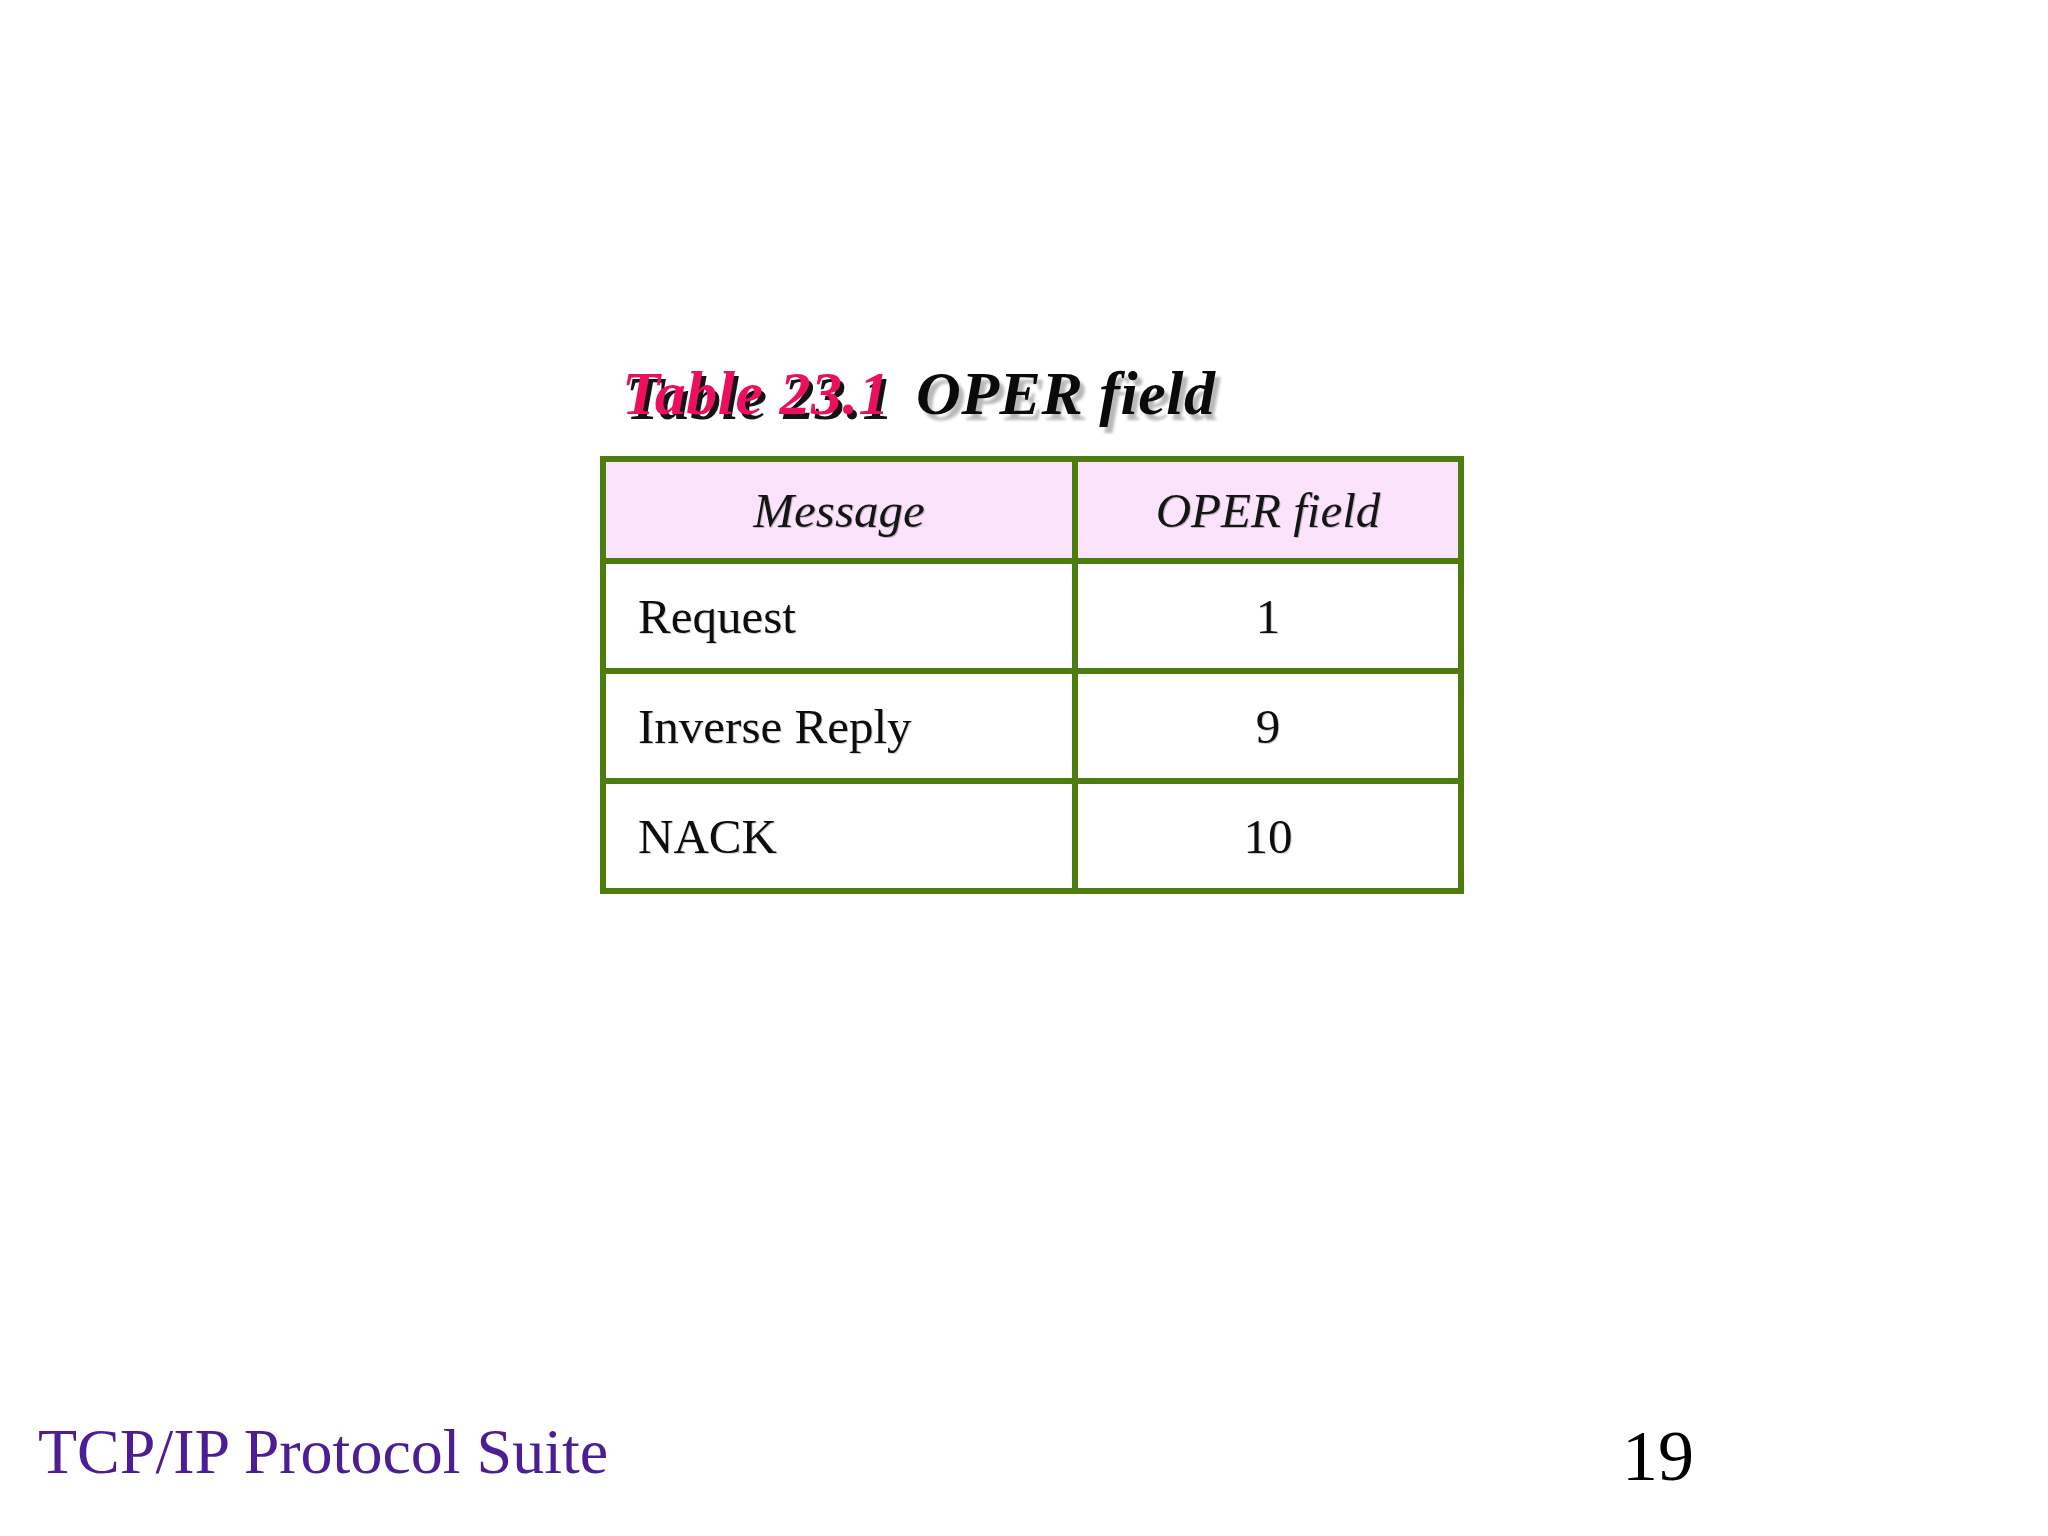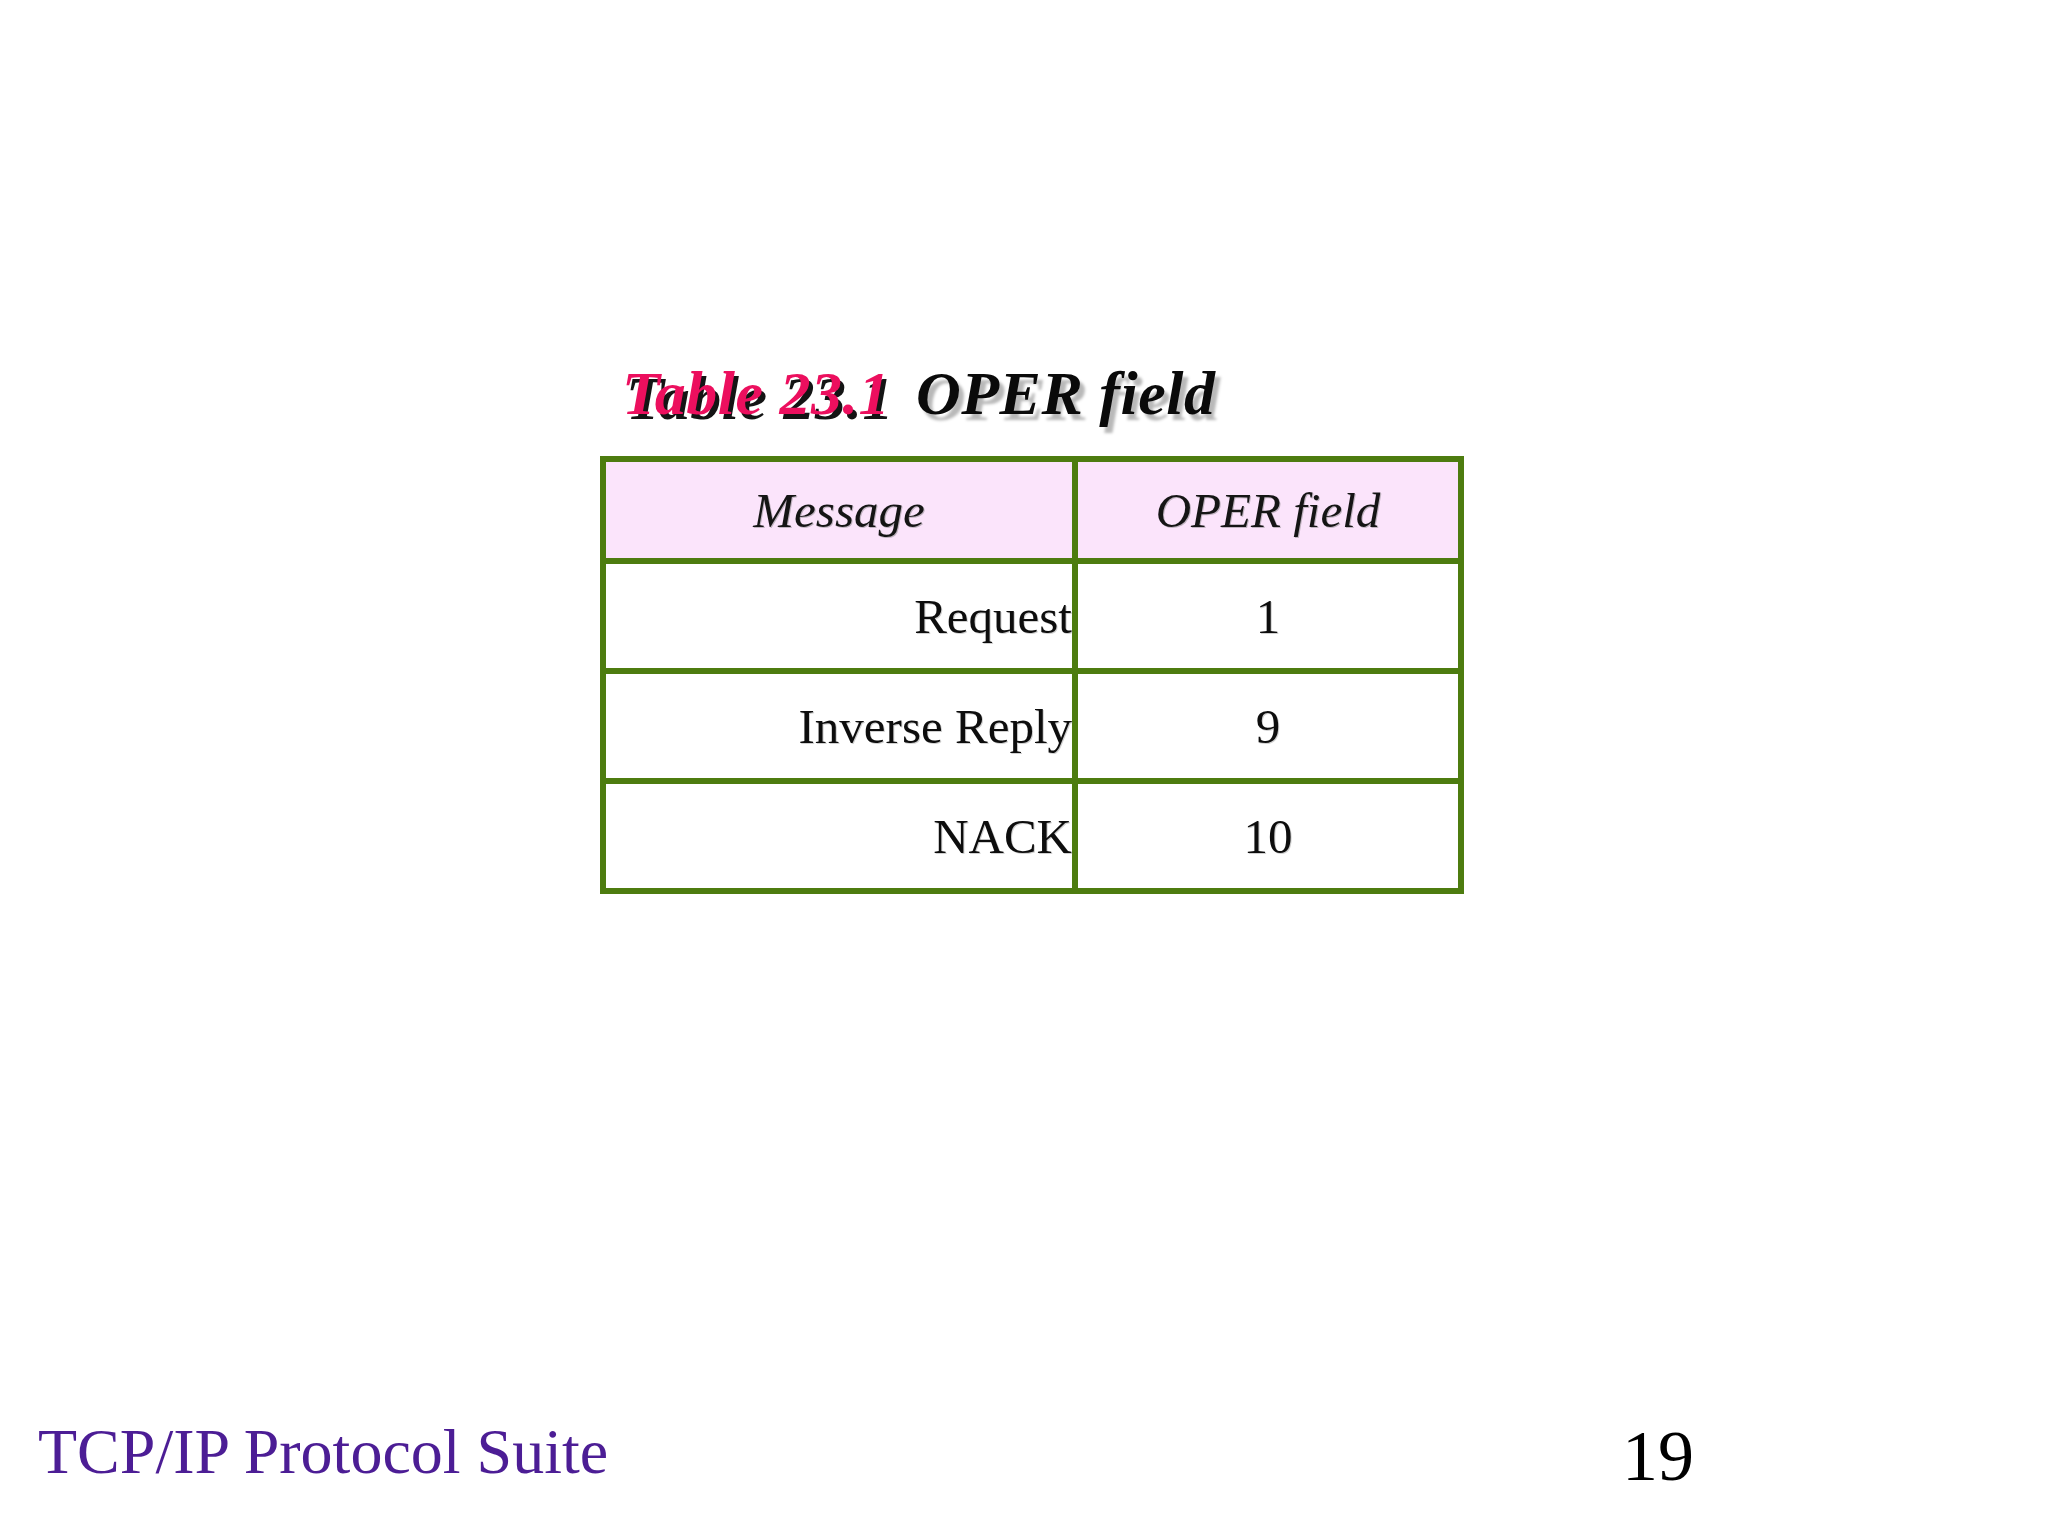--- a/index.html
+++ b/index.html
@@ -81,21 +81,21 @@
     background: #ffffff;
     height: 104px;
     font-size: 49px;
     font-style: normal;
     font-weight: normal;
     color: #0d0d0d;
     vertical-align: middle;
     text-shadow: 1px 1px 0 rgba(120,120,120,0.35);
   }
   #oper-table tbody td.cell-message {
-    text-align: right;
+    text-align: left;
     padding-left: 32px;
   }
   #oper-table tbody td.cell-value {
     text-align: center;
   }
 
   
   #footer-title {
     position: absolute;
     left: 38px;

